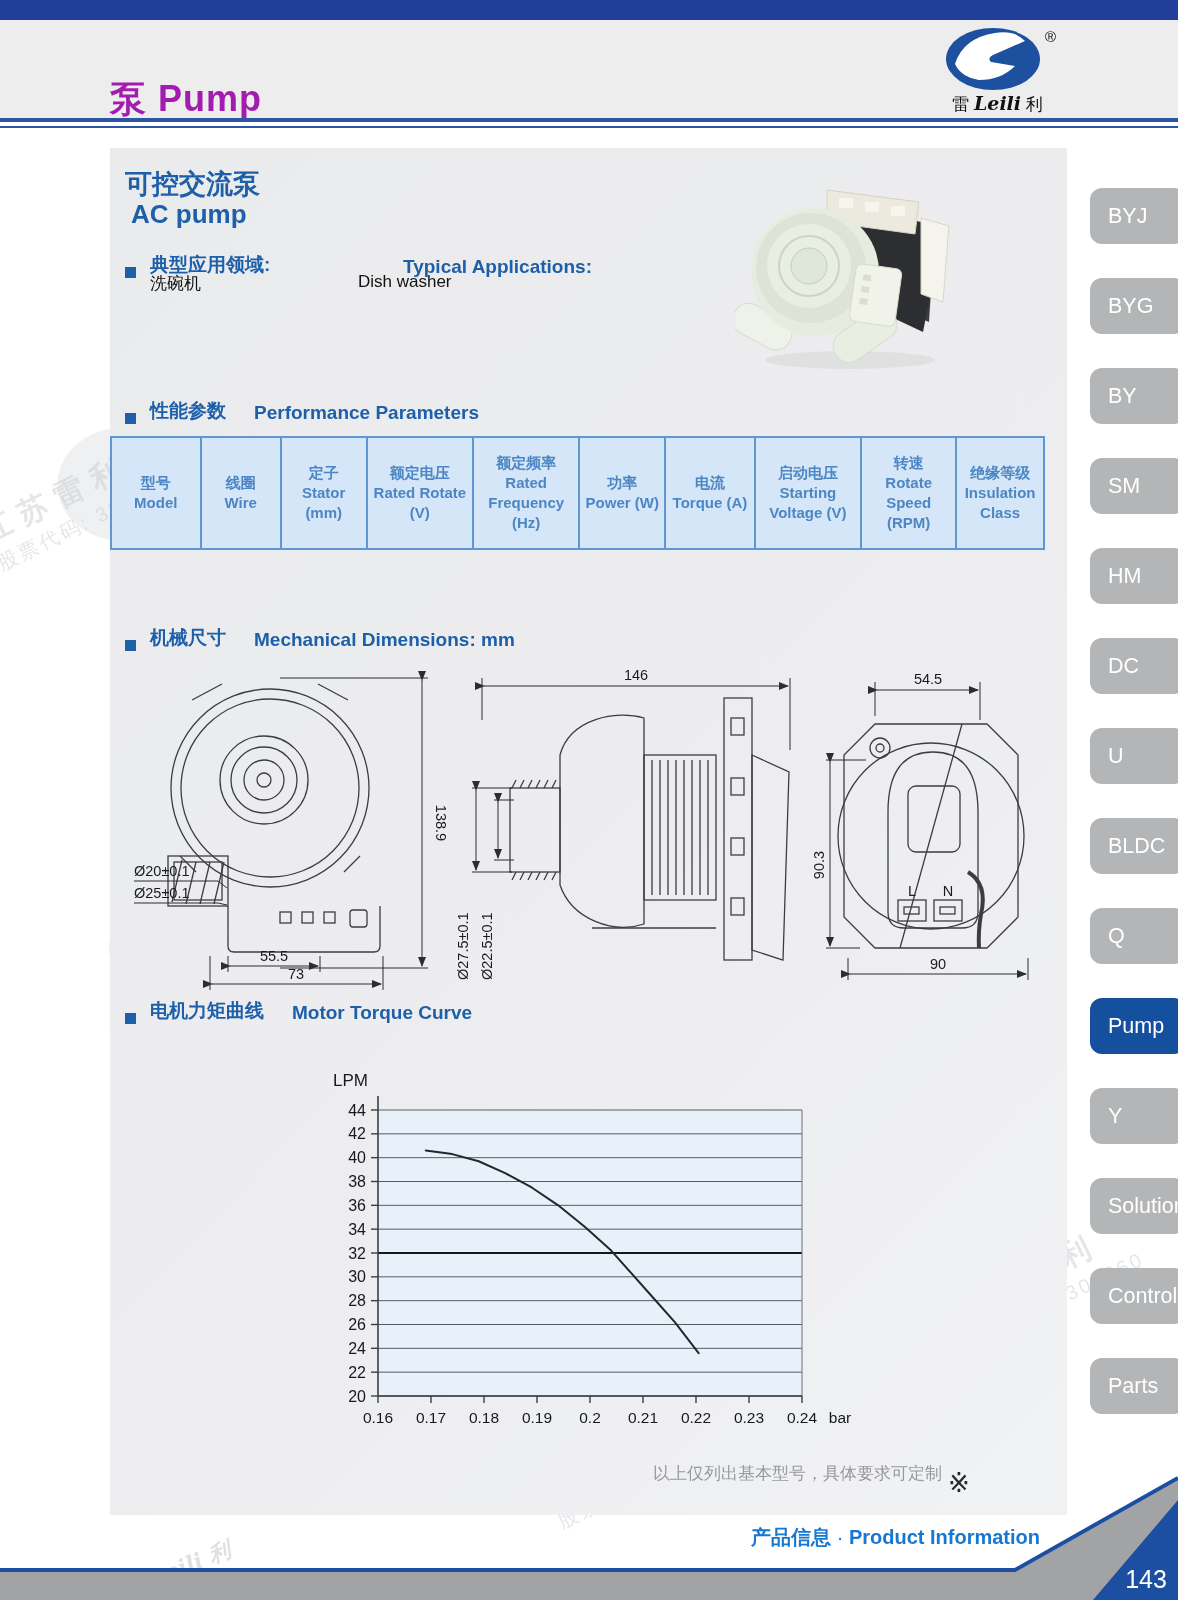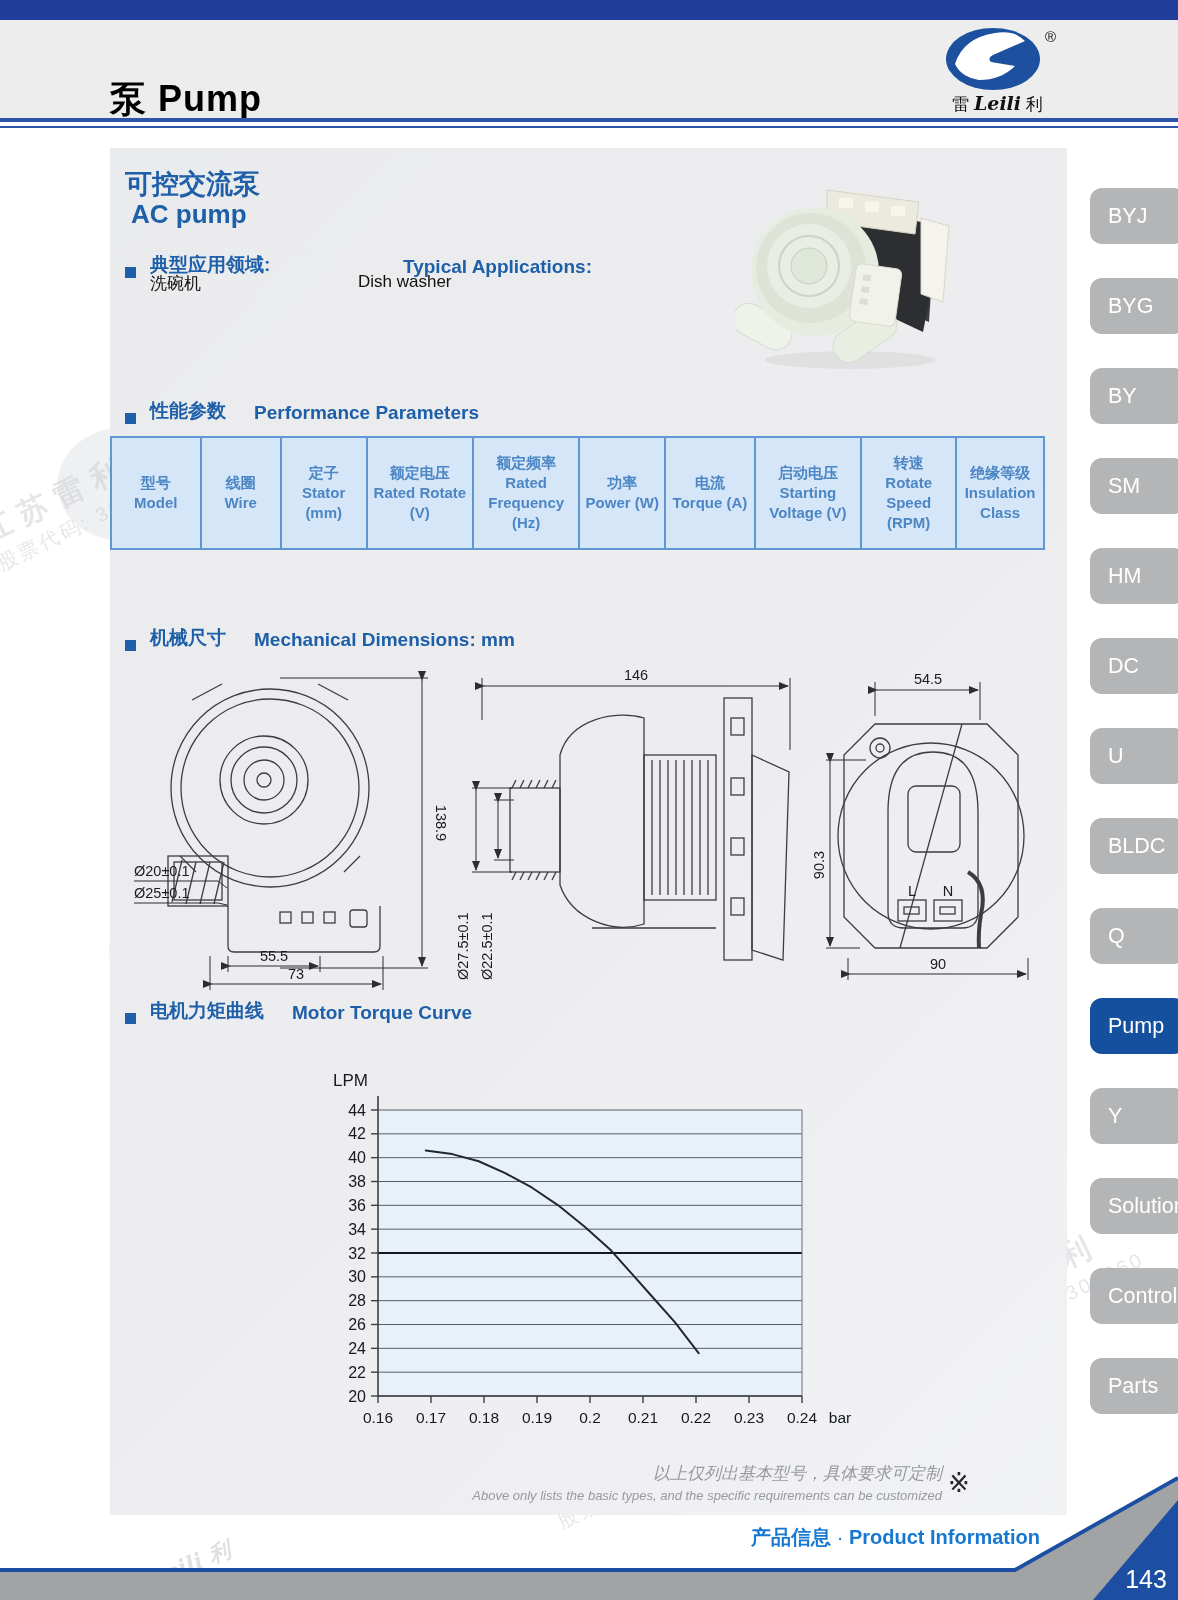--- a/index.html
+++ b/index.html
@@ -4,21 +4,21 @@
 <style>
   html,body{margin:0;padding:0;}
   body{
     position:relative;width:1178px;height:1600px;overflow:hidden;background:#ffffff;
     font-family:"Liberation Sans","DejaVu Sans",sans-serif;color:#222;
   }
   .abs{position:absolute;}
   
   .topbar{position:absolute;left:0;top:0;width:1178px;height:20px;background:#203e9a;}
   .header{position:absolute;left:0;top:20px;width:1178px;height:98px;background:#ededee;}
-  .page-title{position:absolute;left:110px;top:55px;font-size:36px;font-weight:bold;color:#000000;letter-spacing:1px;}
+  .page-title{position:absolute;left:110px;top:55px;font-size:36px;font-weight:bold;color:#a21caf;letter-spacing:1px;}
   .header-rule{position:absolute;left:0;top:118px;width:1178px;height:4px;background:#2b55a5;}
   .header-rule2{position:absolute;left:0;top:126px;width:1178px;height:2px;background:#2b55a5;}
   .logo-wrap{position:absolute;left:935px;top:26px;width:140px;height:92px;}
   .logo-text{position:absolute;left:0;top:66px;width:125px;text-align:center;font-size:17px;color:#111;white-space:nowrap;}
   .logo-text .script{font-family:"DejaVu Serif","Liberation Serif",serif;font-style:italic;font-weight:bold;font-size:19px;}
   
   .panel{position:absolute;left:110px;top:148px;width:957px;height:1367px;
     background:linear-gradient(135deg,#eaebed 0%,#ededef 55%,#f1f2f3 100%);}
   .h2-zh{position:absolute;left:125px;top:166px;font-size:27px;font-weight:bold;color:#1d5fa9;}
   .h2-en{position:absolute;left:131px;top:199px;font-size:26px;font-weight:bold;color:#1d5fa9;}
@@ -32,21 +32,21 @@
   .app-vals .v-zh{width:208px;}
   
   .ptable{position:absolute;left:110px;top:436px;width:935px;border-collapse:collapse;table-layout:fixed;}
   .ptable th,.ptable td{border:2px solid #5f97d2;text-align:center;vertical-align:middle;}
   .ptable th{background:#d4e6f7;color:#4d86c4;font-size:15px;font-weight:bold;height:102px;padding:4px 2px;line-height:1.35;}
   .ptable td{background:#fbfdfe;color:#101114;font-size:16.5px;height:58px;}
   .th-en{font-weight:bold;}
   
   .drawing text{font-family:"Liberation Sans","DejaVu Sans",sans-serif;font-size:14.5px;fill:#1b1c1f;}
   
-  .notes{position:absolute;left:420px;top:1462px;width:522px;text-align:right;color:#97999c;font-style:italic;}
+  .notes{position:absolute;left:420px;top:1462px;width:522px;text-align:right;color:#97999c;}
   .notes .n-zh{font-size:17px;line-height:1.45;}
   .notes .n-en{font-size:13px;line-height:1.45;}
   .note-mark{position:absolute;left:948px;top:1468px;font-size:26px;color:#26282c;}
   .footer-label{position:absolute;right:138px;top:1524px;font-size:20px;color:#1778d2;white-space:nowrap;}
   .footer-label .f-zh{font-weight:bold;}
   .footer-label .f-en{font-weight:600;}
   
   .tab{position:absolute;left:1090px;width:96px;height:56px;background:#b4b5b6;border-radius:12px;
     color:#fff;font-size:21.5px;line-height:56px;padding-left:18px;box-sizing:border-box;text-decoration:none;display:block;}
   .tab.active{background:#15509f;}
@@ -432,21 +432,20 @@
       <text x="427.0000000000001" y="377" text-anchor="middle" font-size="15.5" fill="#17191d">0.23</text>
       <line x1="480" y1="350" x2="480" y2="357" stroke="#3a3e44" stroke-width="1.4"></line>
       <text x="480" y="377" text-anchor="middle" font-size="15.5" fill="#17191d">0.24</text>
       <text x="518" y="377" text-anchor="middle" font-size="15.5" fill="#17191d">bar</text>
       <text x="46" y="40" text-anchor="end" font-size="17" fill="#17191d">LPM</text>
       <polyline points="103.70000000000005,104.51666666666665 130.19999999999993,108.0916666666667 156.69999999999996,115.24166666666665 183.2,127.1583333333333 209.70000000000002,141.45833333333331 236.20000000000005,159.33333333333331 262.70000000000005,180.7833333333333 289.19999999999993,204.61666666666662 310.4,228.45000000000002 331.6,252.28333333333333 352.8,276.1166666666667 376.65000000000003,307.1" fill="none" stroke="#23262b" stroke-width="2" stroke-linejoin="round" stroke-linecap="round"></polyline>
     </svg></div>
 
 <div class="notes">
   <div class="n-zh">以上仅列出基本型号，具体要求可定制</div>
-  <div class="n-en">Above only lists the basic types, and the specific requirements can be customized</div>
 </div>
 <div class="note-mark">※</div>
 
 <div class="footer-label">
   <span class="f-zh">产品信息</span>
   <span> </span><span>·</span><span> </span>
   <span class="f-en">Product Information</span>
 </div>
 <svg class="abs" style="left:0;top:1460px" width="1178" height="140" viewBox="0 0 1178 140">
   <polygon points="0,112 1015,112 1178,20 1178,140 0,140" fill="#a2a3a5"></polygon>

